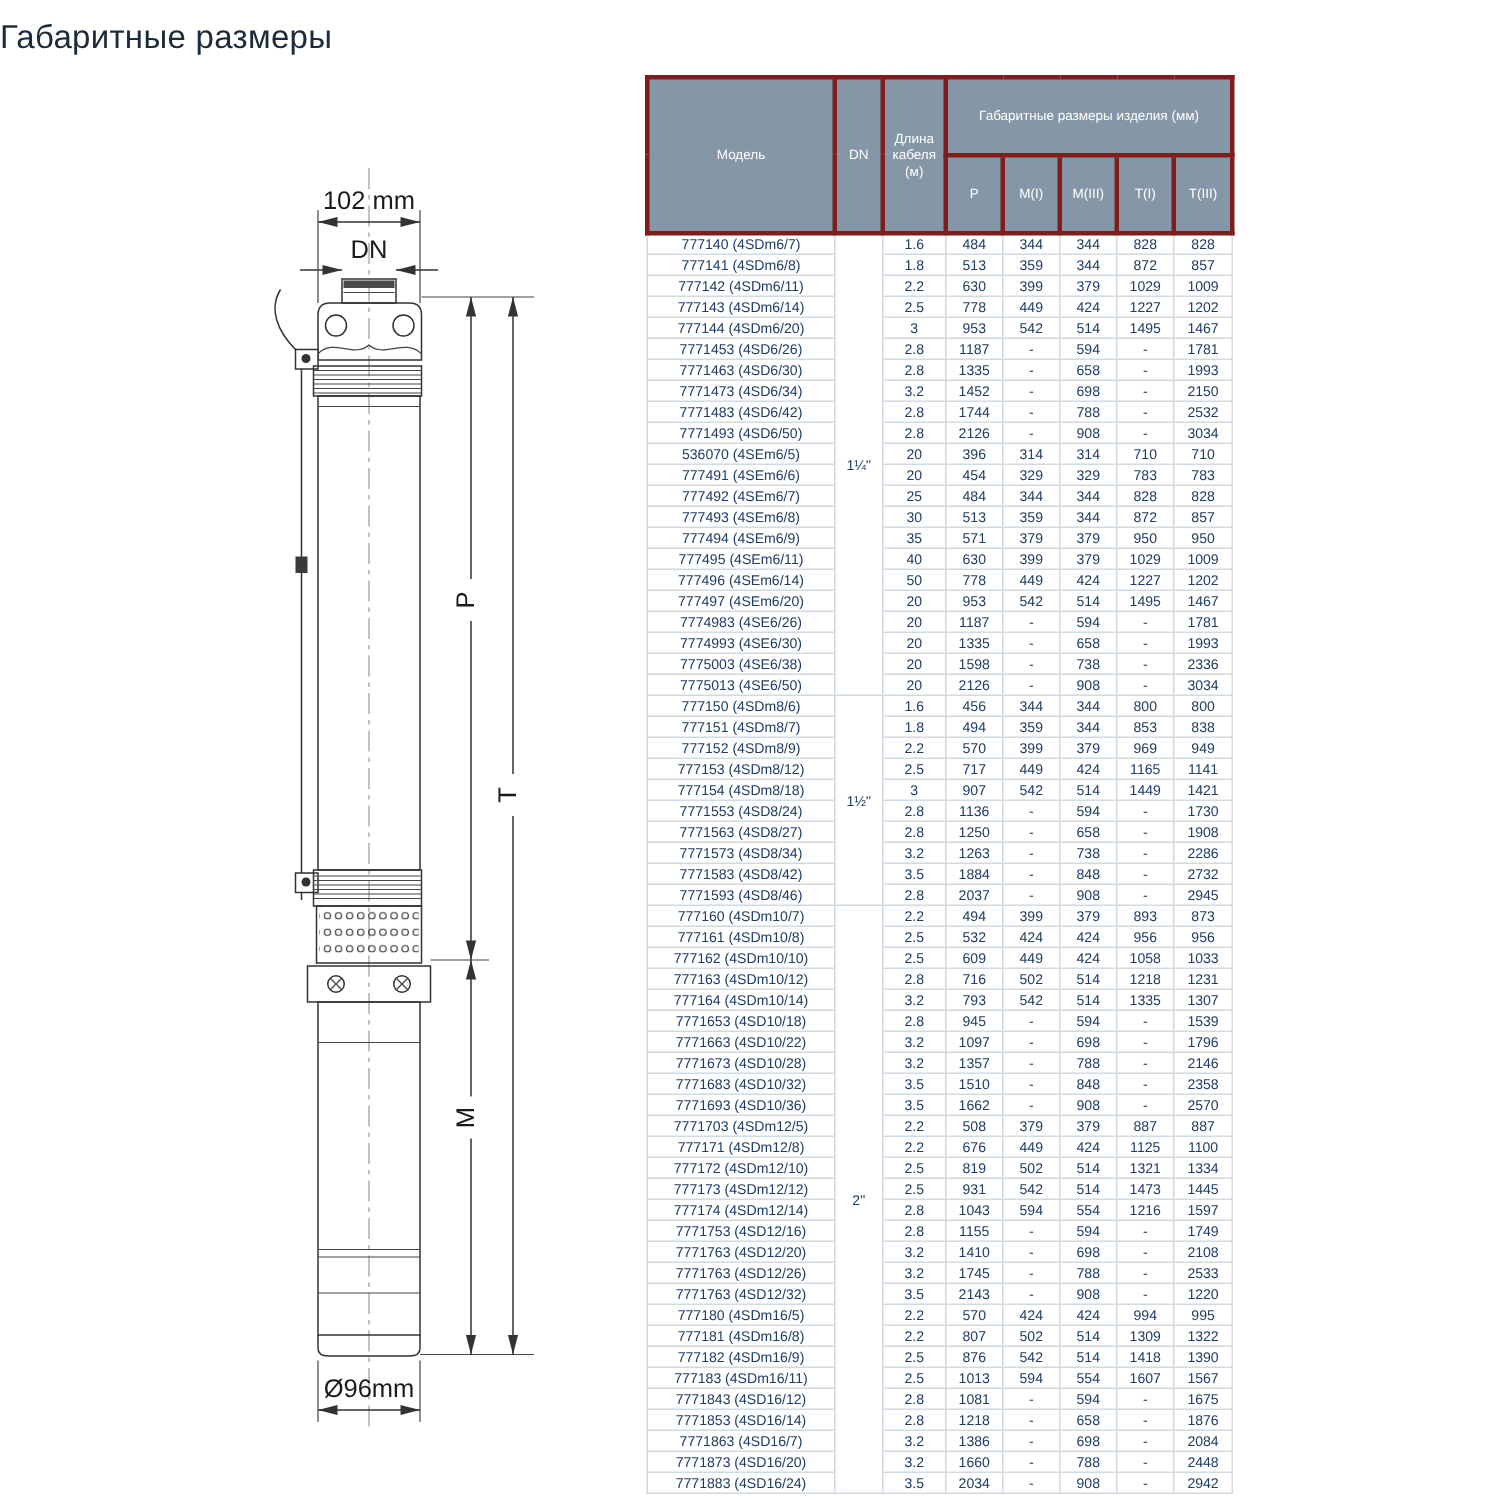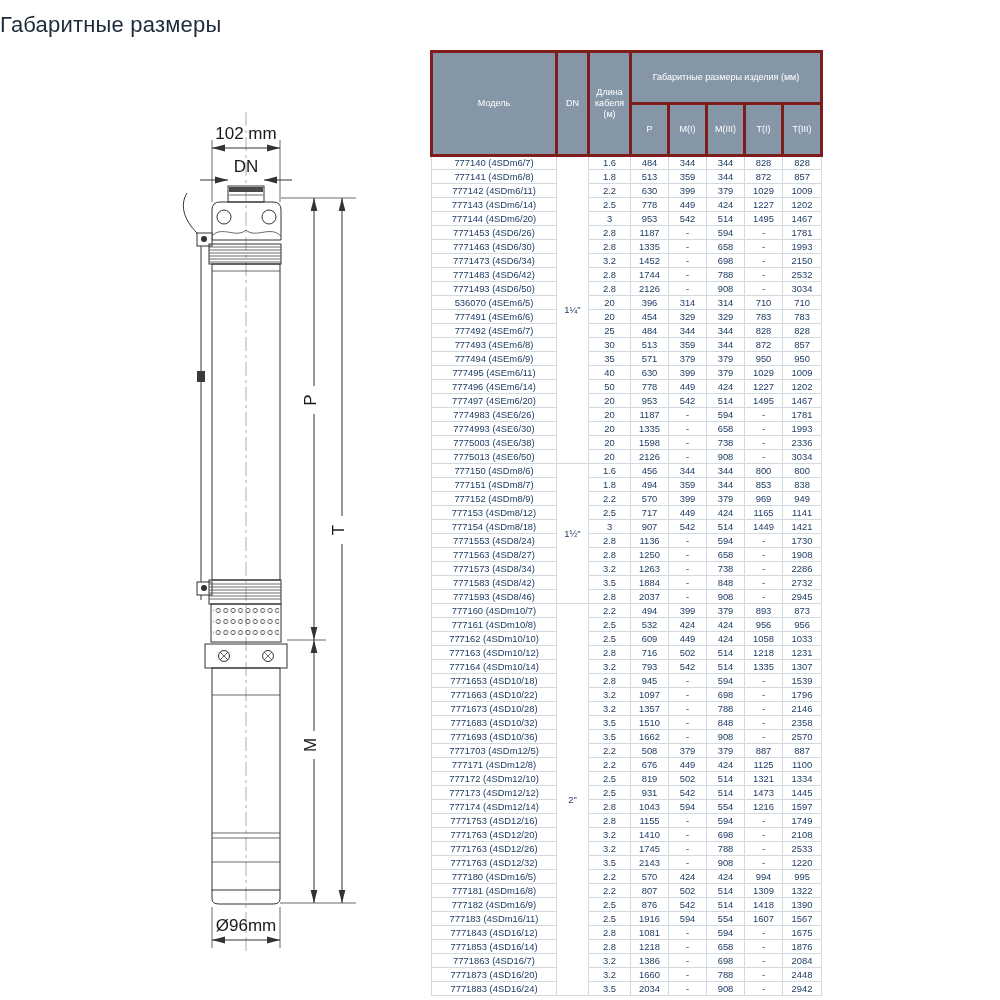--- a/index.html
+++ b/index.html
@@ -680,21 +680,21 @@
         <td>2.5</td>
         <td>876</td>
         <td>542</td>
         <td>514</td>
         <td>1418</td>
         <td>1390</td>
       </tr>
       <tr>
         <td>777183 (4SDm16/11)</td>
         <td>2.5</td>
-        <td>1916</td>
+        <td>1013</td>
         <td>594</td>
         <td>554</td>
         <td>1607</td>
         <td>1567</td>
       </tr>
       <tr>
         <td>7771843 (4SD16/12)</td>
         <td>2.8</td>
         <td>1081</td>
         <td>-</td>

